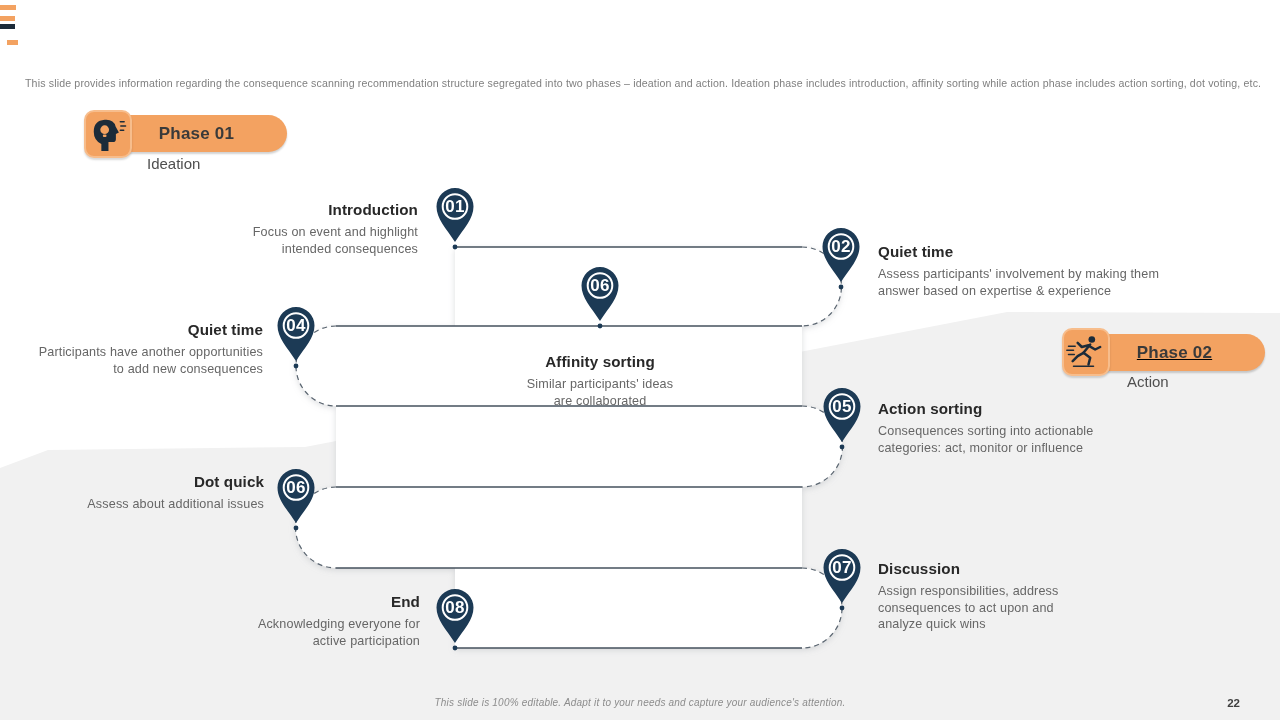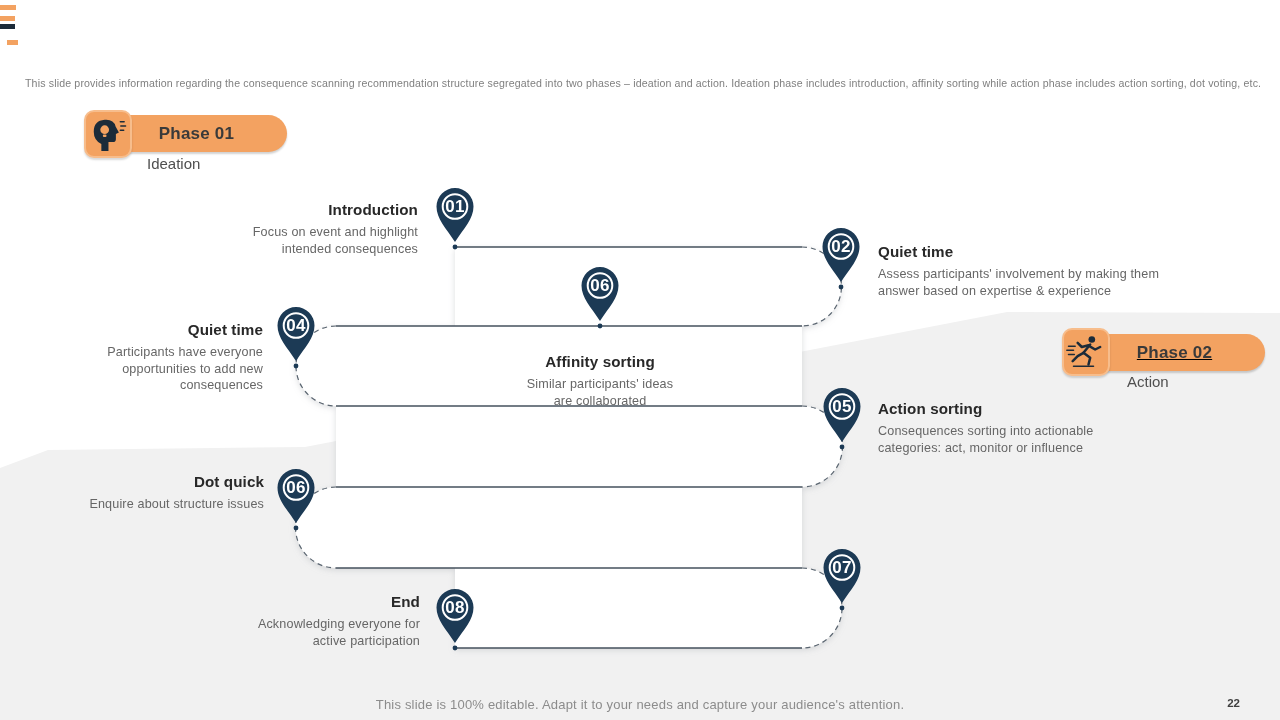--- a/index.html
+++ b/index.html
@@ -76,21 +76,21 @@
   #step2{left:878px;top:227px;width:310px;}
   #step3{left:520px;top:337px;width:160px;}
   #step4{right:1017px;top:305px;width:225px;}
   #step5{left:878px;top:384px;width:240px;}
   #step6{right:1016px;top:457px;width:240px;}
   #step7{left:878px;top:544px;width:215px;}
   #step8{right:860px;top:577px;width:185px;}
 
   .footer{
     position:absolute;left:0;top:697px;width:1280px;text-align:center;
-    font-size:13px;color:#8C8C8C;letter-spacing:0.2px;
+    font-size:10px;color:#8C8C8C;letter-spacing:0.2px;font-style:italic;
   }
   .pagenum{
     position:absolute;right:40px;top:697px;font-size:11.5px;font-weight:bold;color:#404040;
   }
 </style>
 </head>
 <body>
 
 <div id="stage">
 
@@ -239,29 +239,33 @@
   <div class="step side-right" id="step2">
     <h3>Quiet time</h3>
     <p>Assess participants' involvement by making them answer based on expertise &amp; experience</p>
   </div>
   <div class="step side-center" id="step3">
     <h3>Affinity sorting</h3>
     <p>Similar participants' ideas are collaborated</p>
   </div>
   <div class="step side-left" id="step4">
     <h3>Quiet time</h3>
-    <p>Participants have everyone opportunities to add new consequences</p>
+    <p>Participants have another opportunities to add new consequences</p>
   </div>
   <div class="step side-right" id="step5">
     <h3>Action sorting</h3>
     <p>Consequences sorting into actionable categories: act, monitor or influence</p>
   </div>
   <div class="step side-left" id="step6">
     <h3>Dot quick</h3>
-    <p>Enquire about structure issues</p>
+    <p>Assess about additional issues</p>
+  </div>
+  <div class="step side-right" id="step7">
+    <h3>Discussion</h3>
+    <p>Assign responsibilities, address consequences to act upon and analyze quick wins</p>
   </div>
   <div class="step side-left" id="step8">
     <h3>End</h3>
     <p>Acknowledging everyone for active participation</p>
   </div>
 
   <div class="footer">This slide is 100% editable. Adapt it to your needs and capture your audience's attention.</div>
   <div class="pagenum">22</div>
 
 </div>

